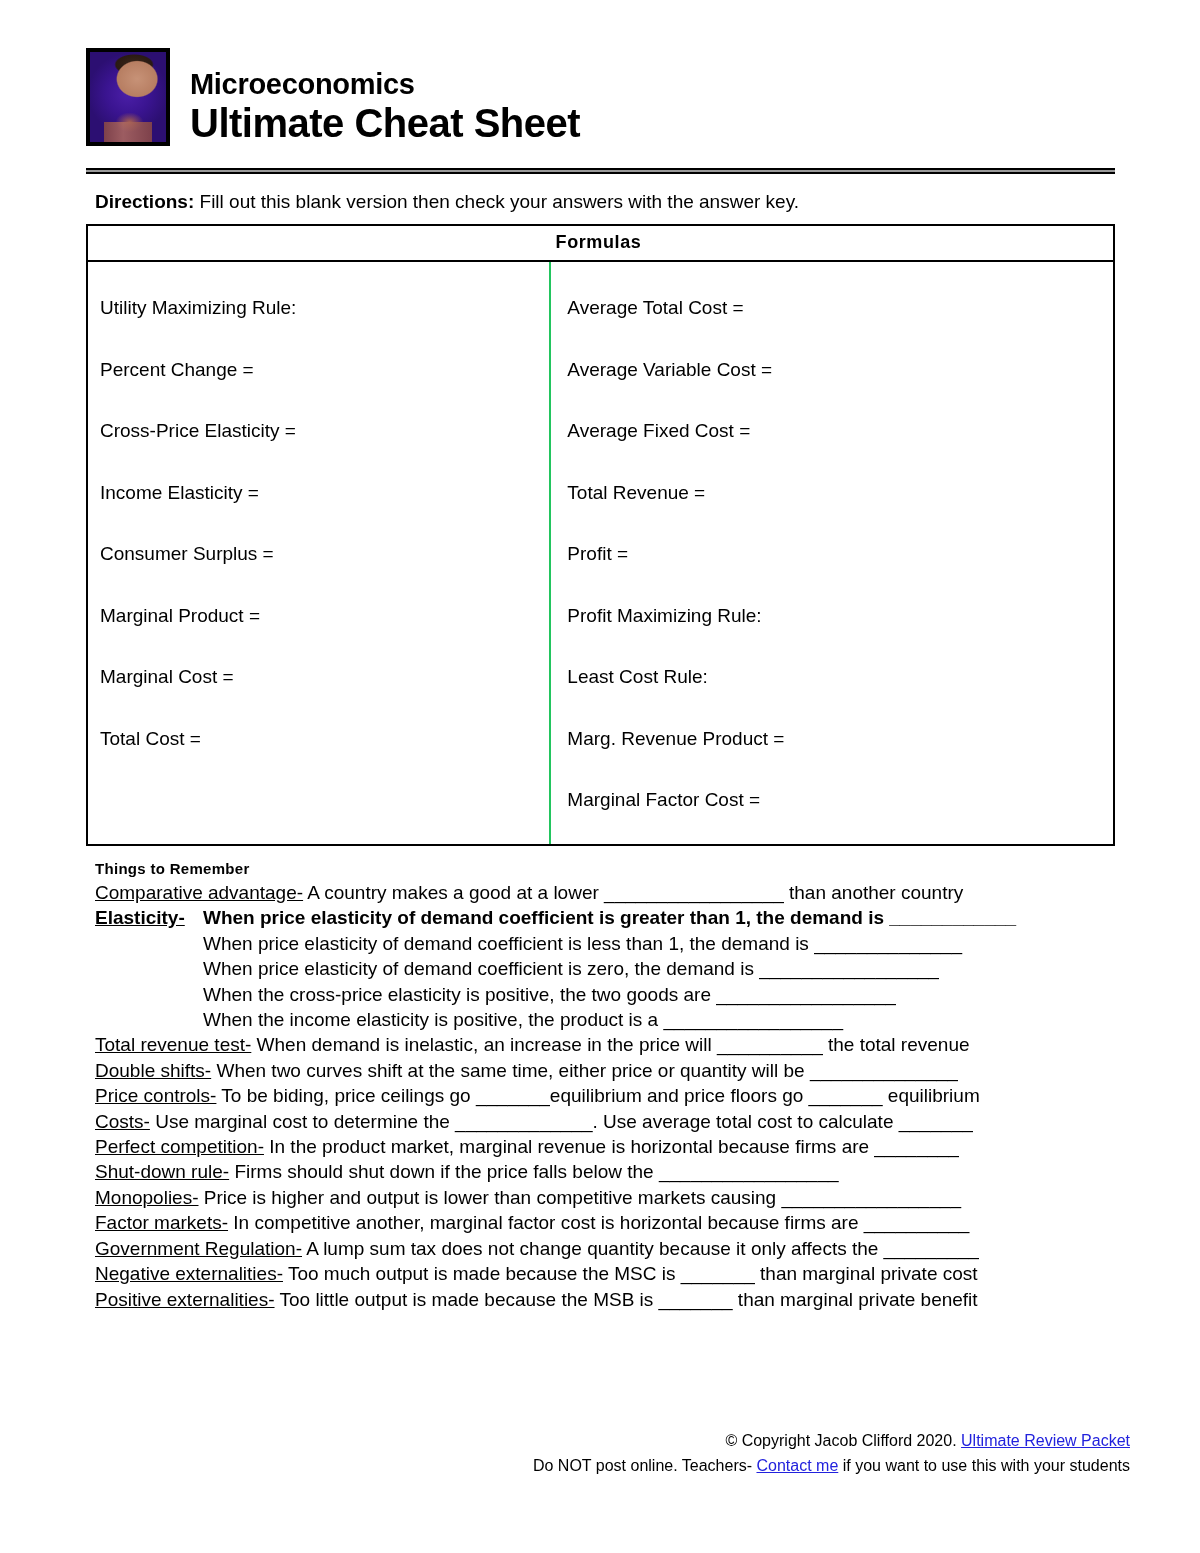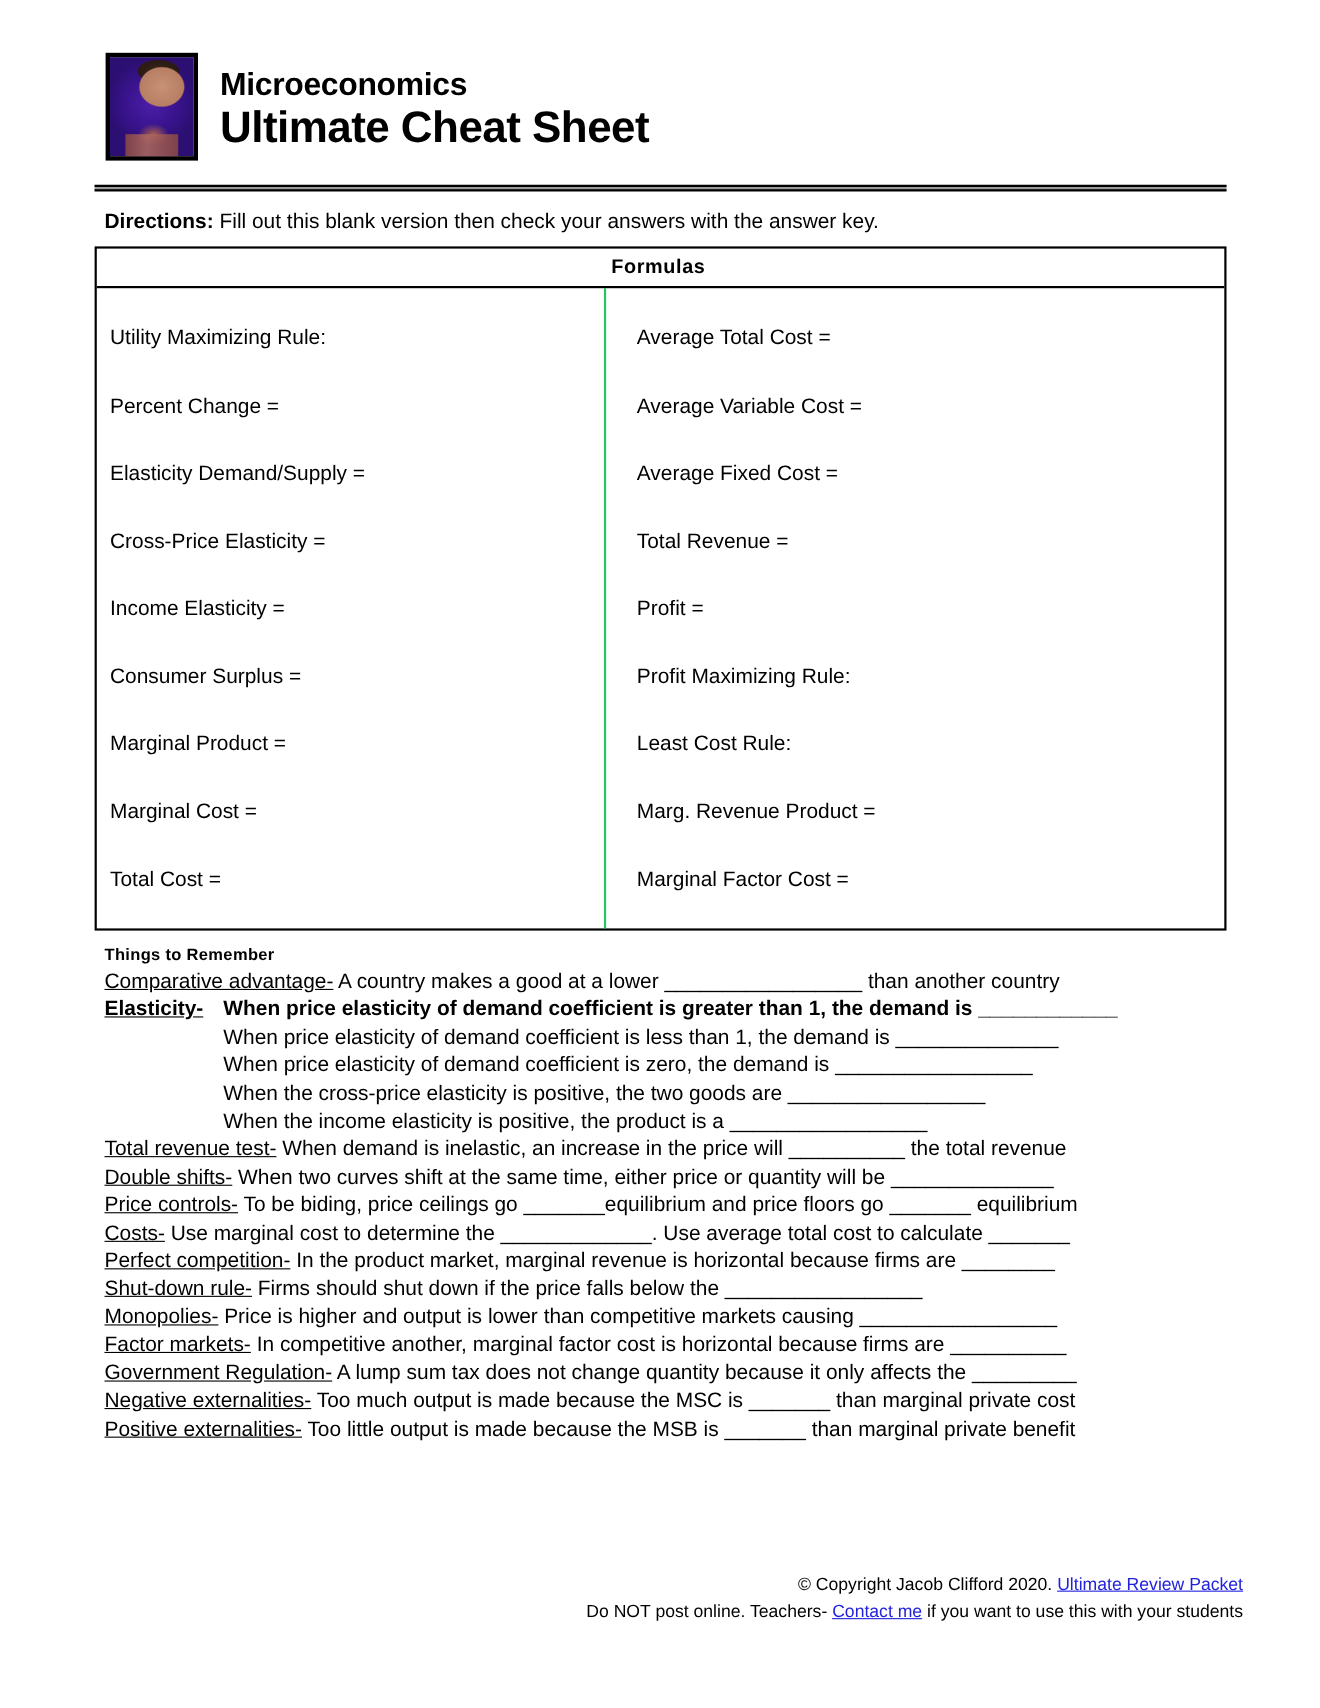--- a/index.html
+++ b/index.html
@@ -18,24 +18,24 @@
   .page {
     position: absolute;
     left: 0; top: 0;
     width: 1200px;
     height: 1553px;
   }
 
   
   .header {
     position: absolute;
-    left: 96px;
+    left: 86px;
     top: 48px;
     display: flex;
-    align-items: center;
+    align-items: flex-end;
   }
   .avatar {
     width: 84px;
     height: 98px;
     border: 4px solid #000;
     box-sizing: border-box;
     background:
       radial-gradient(ellipse 34px 30px at 62% 30%, #c79277 0%, #b77e62 58%, rgba(183,126,98,0) 62%),
       radial-gradient(ellipse 30px 16px at 58% 14%, #3a261b 0%, #2a1a12 60%, rgba(42,26,18,0) 66%),
       radial-gradient(ellipse 20px 14px at 52% 78%, #a8604f 0%, rgba(168,96,79,0) 70%),
@@ -122,21 +122,21 @@
     box-sizing: border-box;
     padding: 36px 0 0 0;
   }
   .col-left {
     width: 504px;
     border-right: 2px solid #22c55e;
     padding-left: 12px;
   }
   .col-right {
     width: 611px;
-    padding-left: 28px;
+    padding-left: 16px;
   }
   .formula-item {
     font-size: 19px;
     line-height: 1.0;
     height: 61.5px;
     white-space: nowrap;
   }
 
   
   .ttr {
@@ -208,21 +208,20 @@
   <div class="rule"></div>
 
   <div class="directions"><b>Directions:</b><span> Fill out this blank version then check your answers with the answer key.</span></div>
 
   <div class="table">
     <div class="table-head">Formulas</div>
     <div class="table-body">
       <div class="col col-left">
         <div class="formula-item">Utility Maximizing Rule:</div>
         <div class="formula-item">Percent Change =</div>
-        <div class="formula-item">Elasticity Demand/Supply =</div>
         <div class="formula-item">Cross-Price Elasticity =</div>
         <div class="formula-item">Income Elasticity =</div>
         <div class="formula-item">Consumer Surplus =</div>
         <div class="formula-item">Marginal Product =</div>
         <div class="formula-item">Marginal Cost =</div>
         <div class="formula-item">Total Cost =</div>
       </div>
       <div class="col col-right">
         <div class="formula-item">Average Total Cost =</div>
         <div class="formula-item">Average Variable Cost =</div>

